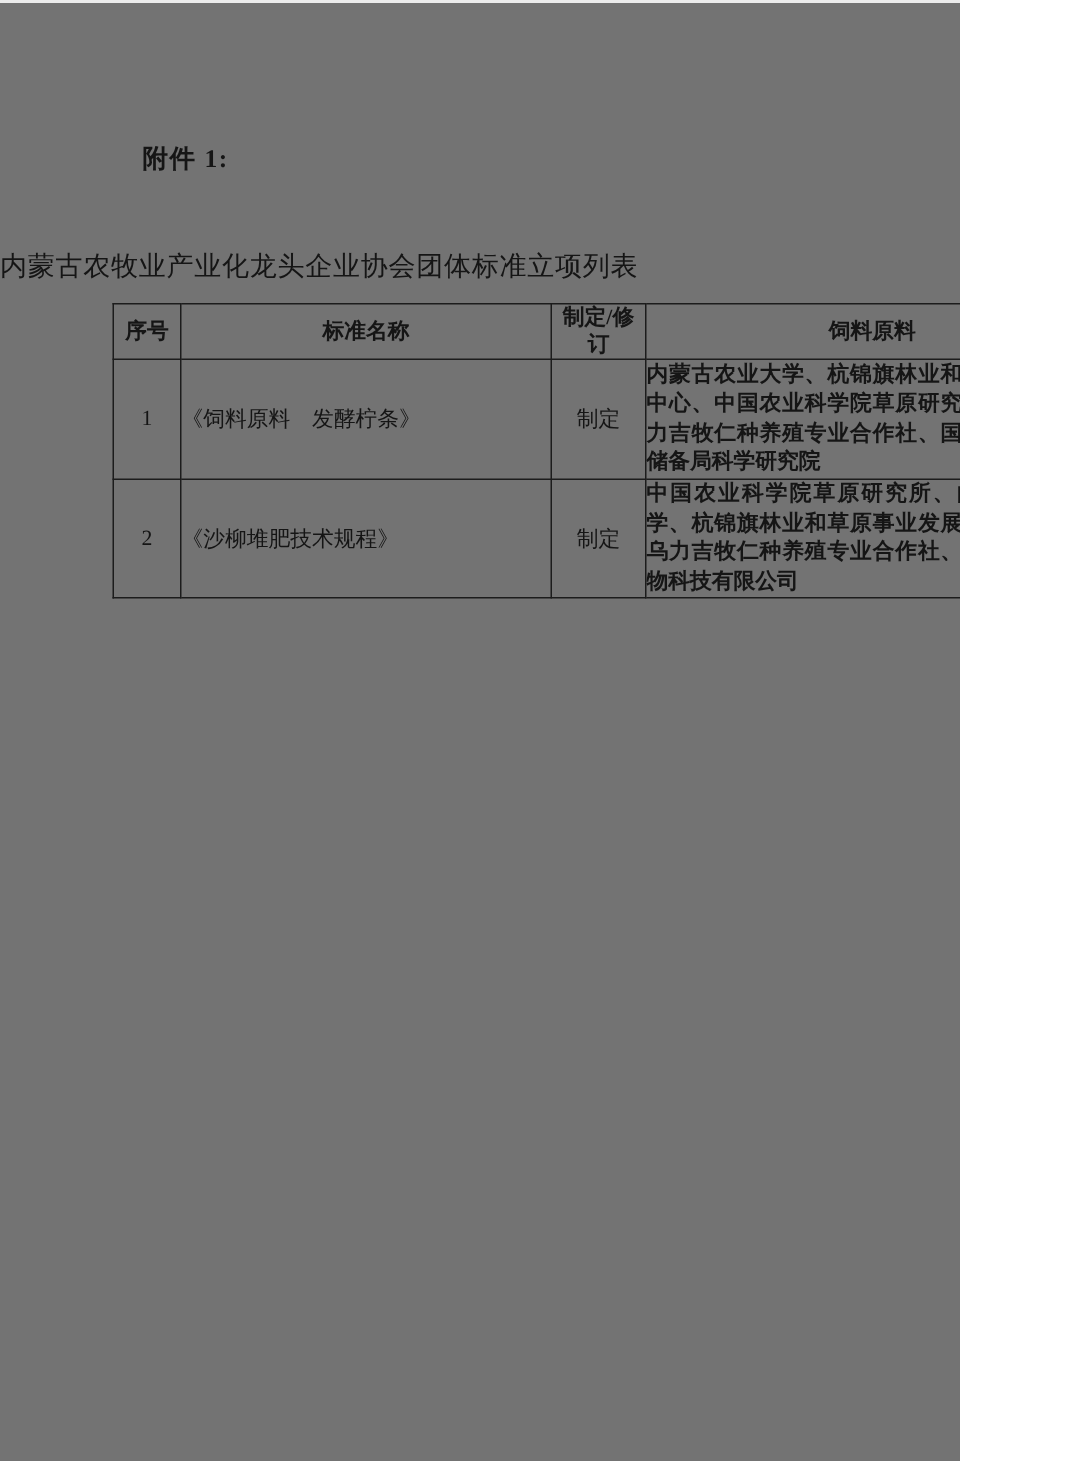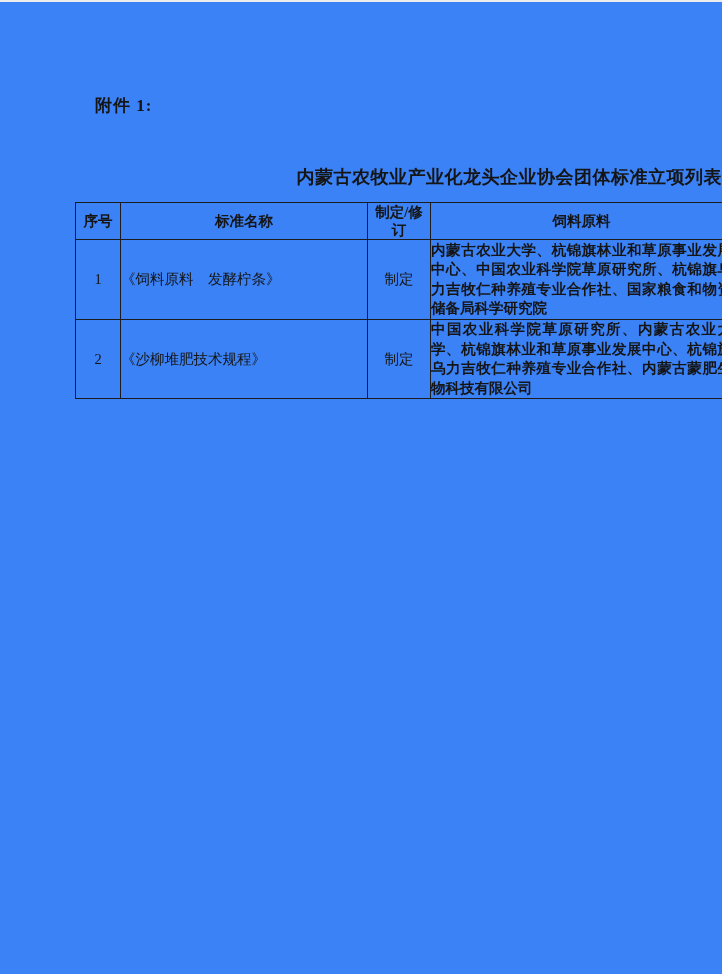--- a/index.html
+++ b/index.html
@@ -2,46 +2,46 @@
 <html><head>
 <meta charset="utf-8">
 <style>
   html, body {
     margin: 0;
     padding: 0;
     background: #ffffff;
   }
   .page {
     position: relative;
-    width: 722px;
+    width: 640px;
     height: 974px;
-    background: #3b82f6;
+    background: #737373;
     border-top: 2px solid #ececec;
     box-sizing: border-box;
     font-family: "Liberation Serif", "DejaVu Serif", serif;
     color: #151515;
     overflow: hidden;
   }
   .attachment-label {
     position: absolute;
     left: 95px;
     top: 92px;
     font-size: 17px;
     font-weight: bold;
     letter-spacing: 1px;
     white-space: pre;
   }
   .doc-title {
     position: absolute;
     left: 0;
     top: 163px;
     width: 100%;
-    text-align: right;
+    text-align: left;
     font-size: 18px;
-    font-weight: bold;
+    font-weight: normal;
     letter-spacing: 0.5px;
   }
   table.standards {
     position: absolute;
     left: 39px;
     top: 200px;
     width: 657px;
     border-collapse: collapse;
     table-layout: fixed;
     border: 1px solid #0ea5e9;

